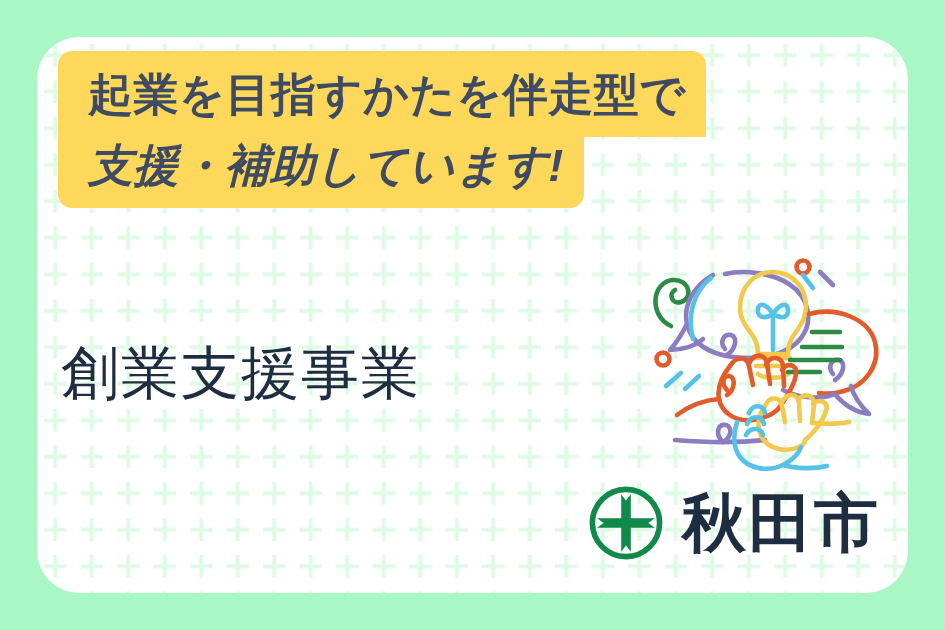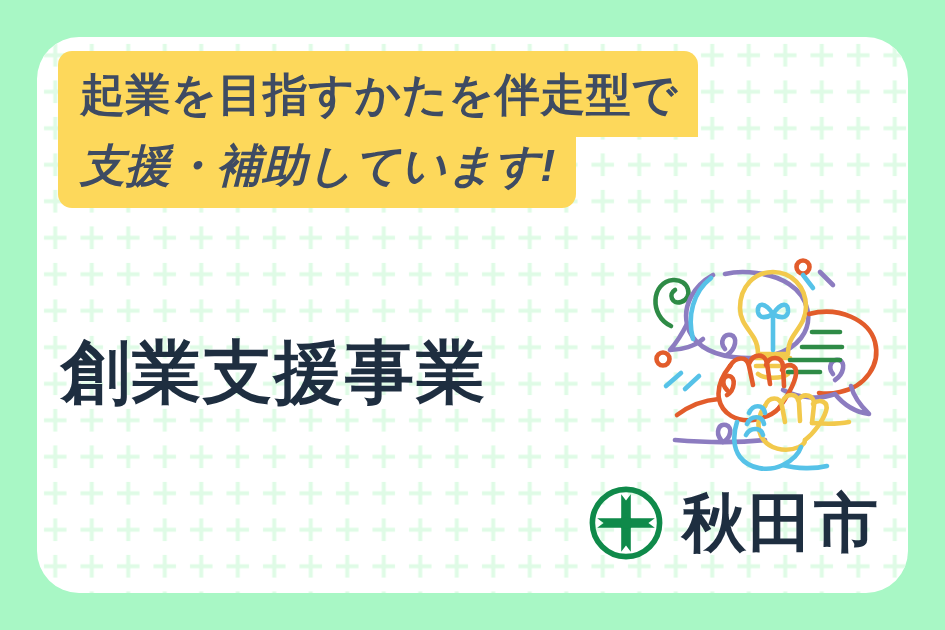--- a/index.html
+++ b/index.html
@@ -53,43 +53,43 @@
   }
   .hl-line {
     display: block;
     position: relative;
     font-size: 45px;
     line-height: 50px;
     font-weight: 700;
     color: #3E4B63;
     letter-spacing: 0.5px;
     white-space: nowrap;
-    padding: 19px 20px 17px 22px;
+    padding: 19px 20px 17px 30px;
     background: #FDD85B;
     width: max-content;
     box-sizing: border-box;
   }
   #hl-line-1 {
     border-radius: 14px 14px 0 0;
   }
   #hl-line-2 {
     border-radius: 0 0 14px 14px;
     margin-top: -2px;
     padding-top: 6px;
     font-style: italic;
   }
 
   
   #main-title {
     position: absolute;
     left: 24px;
     top: 288px;
-    font-size: 69px;
+    font-size: 58px;
     line-height: 96px;
-    font-weight: 700;
+    font-weight: 400;
     color: #1E2E40;
     letter-spacing: 2px;
     white-space: nowrap;
     z-index: 3;
   }
 
   
   #illustration {
     position: absolute;
     left: 600px;

